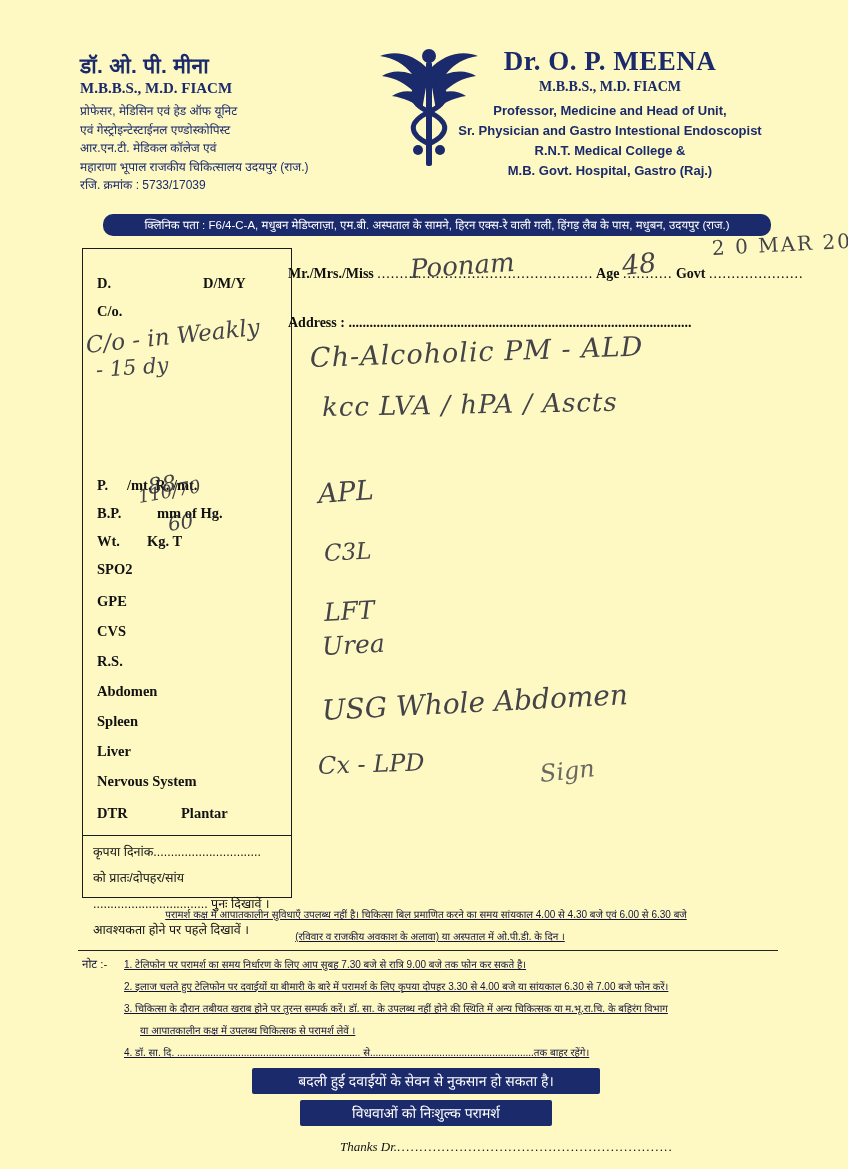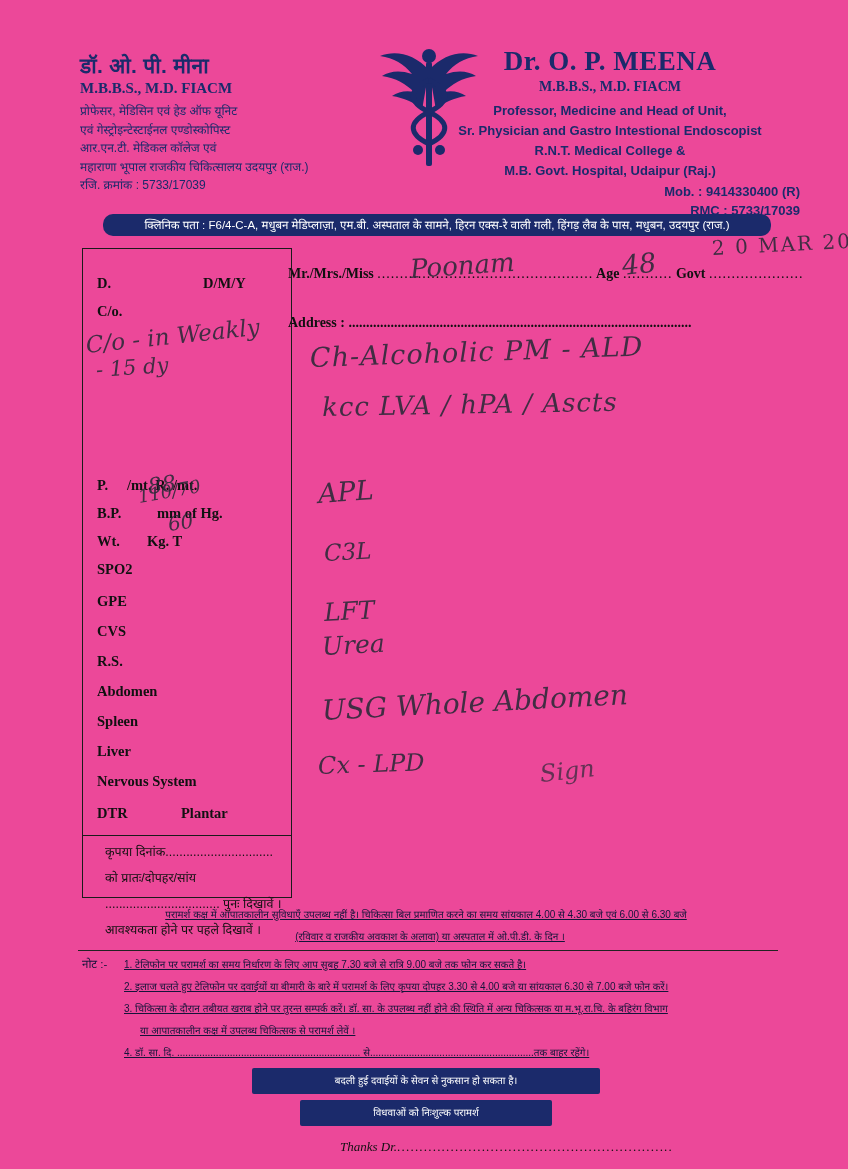--- a/index.html
+++ b/index.html
@@ -7,21 +7,21 @@
     padding: 0;
     background: #ffffff;
   }
   body {
     font-family: "Liberation Serif", serif;
   }
   #sheet {
     position: relative;
     width: 848px;
     height: 1169px;
-    background: #ec4899;
+    background: #fef9c3;
     overflow: hidden;
   }
   
   .hdr {
     position: absolute;
     top: 40px;
     left: 0;
     width: 848px;
     height: 170px;
   }
@@ -171,21 +171,20 @@
     height: 0;
     border-top: 1.2px solid #1b1b1b;
   }
   .vbox .foot {
     position: absolute;
     left: 10px;
     font-family: "Liberation Sans", sans-serif;
     font-size: 12.5px;
     color: #111;
     white-space: nowrap;
-    margin-left: 12px;
   }
   
   .rule {
     position: absolute;
     background: #222;
     height: 1px;
   }
   .para {
     position: absolute;
     font-family: "Liberation Sans", sans-serif;
@@ -198,21 +197,21 @@
     position: absolute;
     font-family: "Liberation Sans", sans-serif;
     font-size: 11.5px;
     color: #14143a;
   }
   .banner {
     position: absolute;
     background: #1b2a6b;
     color: #fff;
     font-family: "Liberation Sans", sans-serif;
-    font-size: 10px;
+    font-size: 14px;
     text-align: center;
     border-radius: 2px;
     line-height: 26px;
     height: 26px;
   }
   .thanks {
     position: absolute;
     left: 340px;
     top: 1139px;
     font-family: "Liberation Serif", serif;
@@ -260,25 +259,21 @@
       </svg>
     </span>
 
     <div class="hdr-right">
       <div class="r1">Dr. O. P. MEENA</div>
       <div class="r2">M.B.B.S., M.D. FIACM</div>
       <div class="r3">
         <div>Professor, Medicine and Head of Unit,</div>
         <div>Sr. Physician and Gastro Intestional Endoscopist</div>
         <div>R.N.T. Medical College &amp;</div>
-        <div>M.B. Govt. Hospital, Udaipur (Raj.)</div>
-      </div>
-      <div class="r4">
-        <div>Mob. : 9414330400 (R)</div>
-        <div>RMC : 5733/17039</div>
+        <div>M.B. Govt. Hospital, Gastro (Raj.)</div>
       </div>
     </div>
   </div>
 
   <div class="addr-bar">क्लिनिक पता : F6/4-C-A, मधुबन मेडिप्लाज़ा, एम.बी. अस्पताल के सामने, हिरन एक्स-रे वाली गली, हिंगड़ लैब के पास, मधुबन, उदयपुर (राज.)</div>
 
   <div class="pat">
     <span>Mr./Mrs./Miss</span>
     <span class="dots">................................................</span>
     <span>Age</span>

